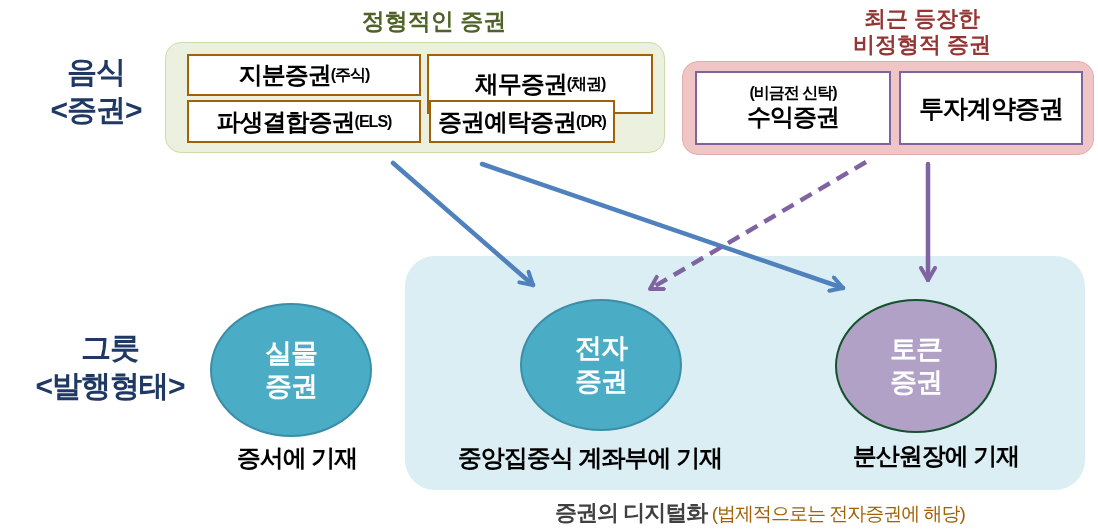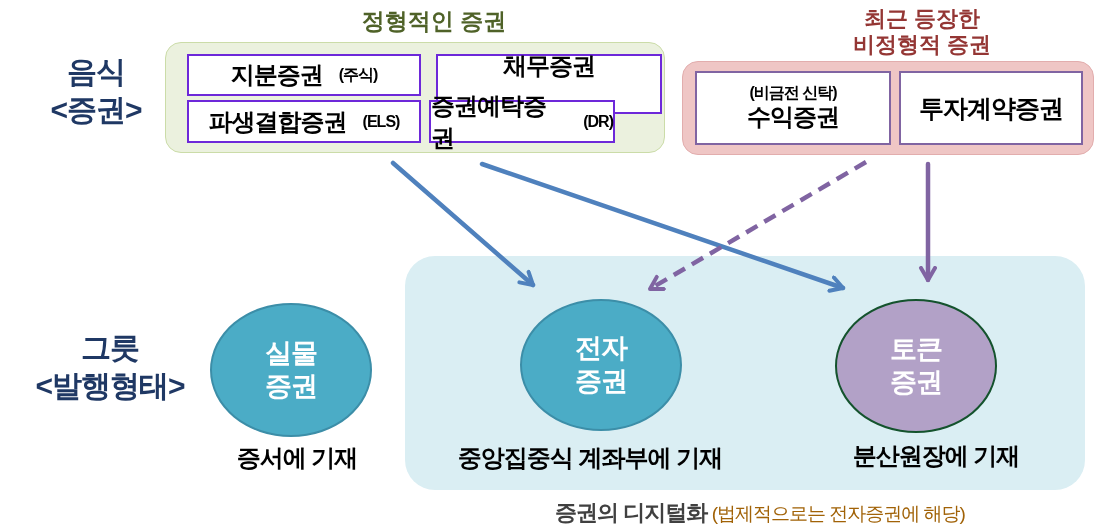--- a/index.html
+++ b/index.html
@@ -27,21 +27,21 @@
   }
   .pink-group{
     left:682px;top:61px;width:412px;height:94px;
     background:#EFC6C5;border:1px solid #E2ADAD;border-radius:16px;box-sizing:border-box;
   }
   .sec-box{
     position:absolute;background:#ffffff;box-sizing:border-box;
     display:flex;align-items:center;justify-content:center;
     font-weight:bold;color:#000;
   }
-  .sec-box.blue{border:2px solid #6d28d9;gap:16px;}
+  .sec-box.blue{border:2px solid #a16207;}
   .sec-box.purple{border:2px solid #8064A2;}
   .sec-main{font-size:24px;letter-spacing:-1px;}
   .sec-sub{font-size:16px;letter-spacing:-1px;}
   .two-line{flex-direction:column;line-height:1.18;text-align:center;}
   .tl-small{font-size:16px;letter-spacing:-1px;}
   .tl-big{font-size:24px;letter-spacing:-1px;}
   
   .panel{
     left:405px;top:256px;width:680px;height:234px;
     background:#DAEEF3;border-radius:30px;
@@ -79,21 +79,21 @@
     <div>&lt;증권&gt;</div>
   </div>
 
   <div class="abs group-title-green" style="left:334px;top:8px;width:200px;">정형적인 증권</div>
 
   <div class="abs green-group z2">
     <div class="sec-box blue" style="left:21px;top:11px;width:234px;height:42px;">
       <span class="sec-main">지분증권</span>
         <span class="sec-sub">(주식)</span>
     </div>
-    <div class="sec-box blue" style="left:270px;top:11px;width:226px;height:60px;flex-direction:column;">
+    <div class="sec-box blue" style="left:261px;top:11px;width:226px;height:60px;">
       <span class="sec-main">채무증권</span>
         <span class="sec-sub">(채권)</span>
     </div>
     <div class="sec-box blue" style="left:21px;top:57px;width:234px;height:43px;text-align:right;">
       <span class="sec-main">파생결합증권</span>
         <span class="sec-sub">(ELS)</span>
     </div>
     <div class="sec-box blue" style="left:263px;top:57px;width:186px;height:43px;">
       <span class="sec-main">증권예탁증권</span>
         <span class="sec-sub">(DR)</span>

